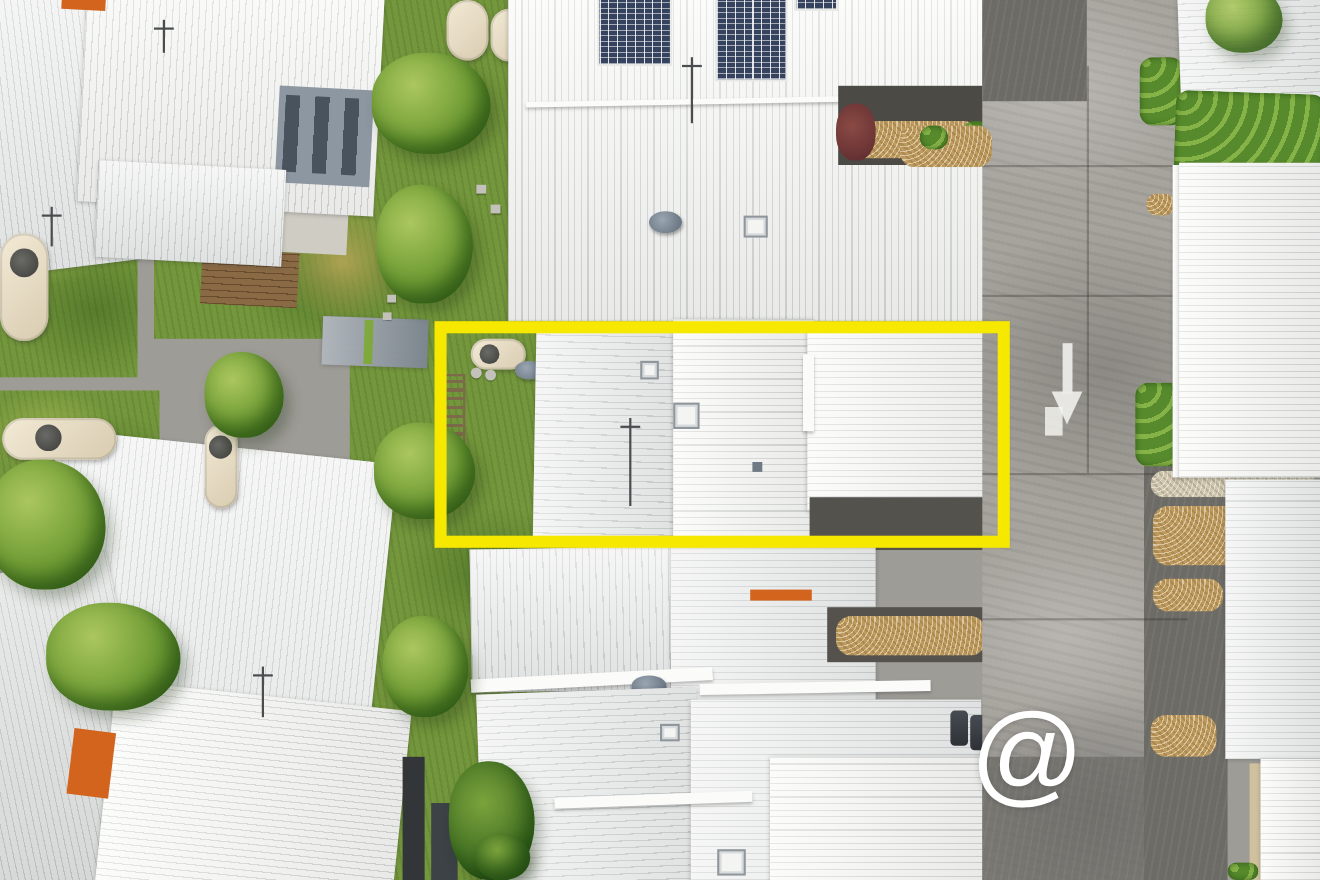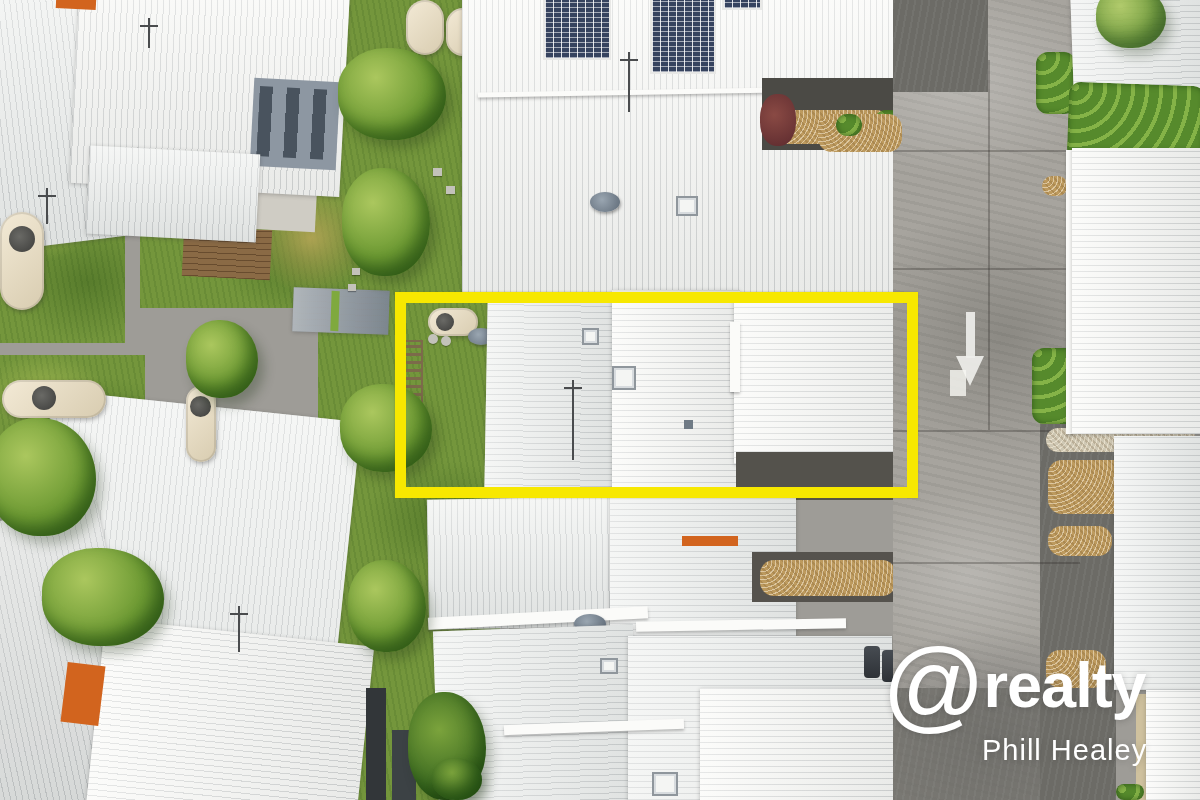--- a/index.html
+++ b/index.html
@@ -218,18 +218,16 @@
   <div class="a stone" style="left:352px;top:268px;width:8px;height:7px;"></div>
   <div class="a stone" style="left:348px;top:284px;width:8px;height:7px;"></div>
   <div class="a stone" style="left:433px;top:168px;width:9px;height:8px;"></div>
   <div class="a stone" style="left:446px;top:186px;width:9px;height:8px;"></div>
 
   <div class="a highlight-box" style="left:395px;top:292px;width:523px;height:206px;z-index:50;"></div>
 
   <div class="a watermark" style="left:882px;top:640px;z-index:60;">
     <div class="wm-row">
       <span class="wm-at">@</span>
-        <span class="wm-brand">realty</span>
-    </div>
-    <div class="wm-agent">Phill Healey</div>
+    </div>
   </div>
 
 </div>
 
 </body></html>

